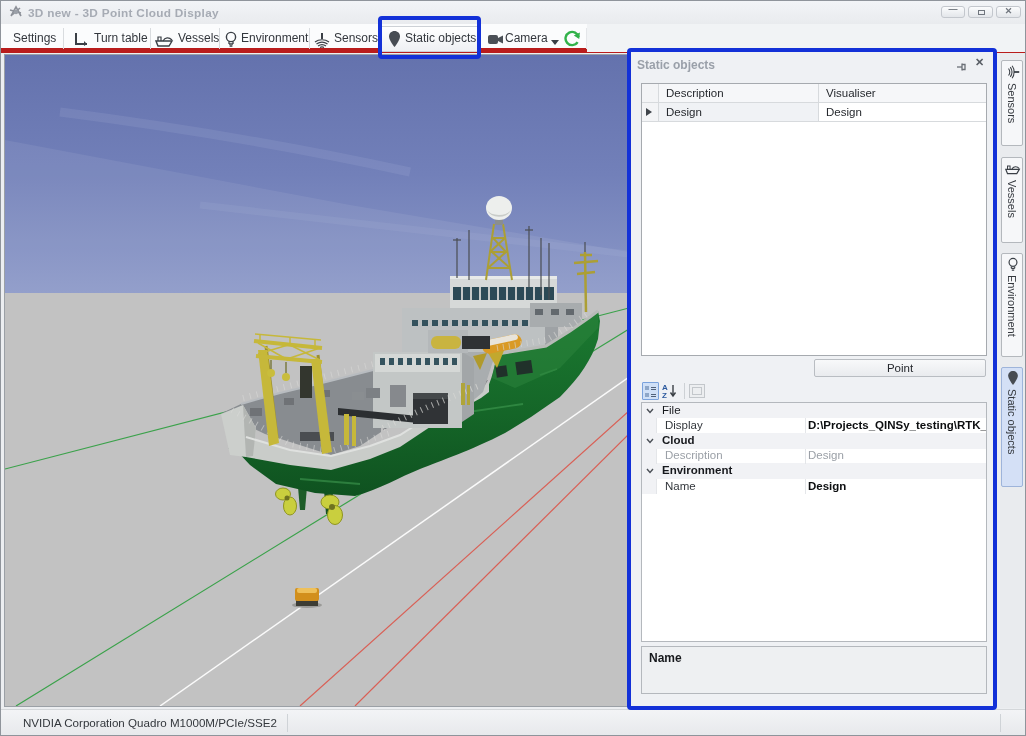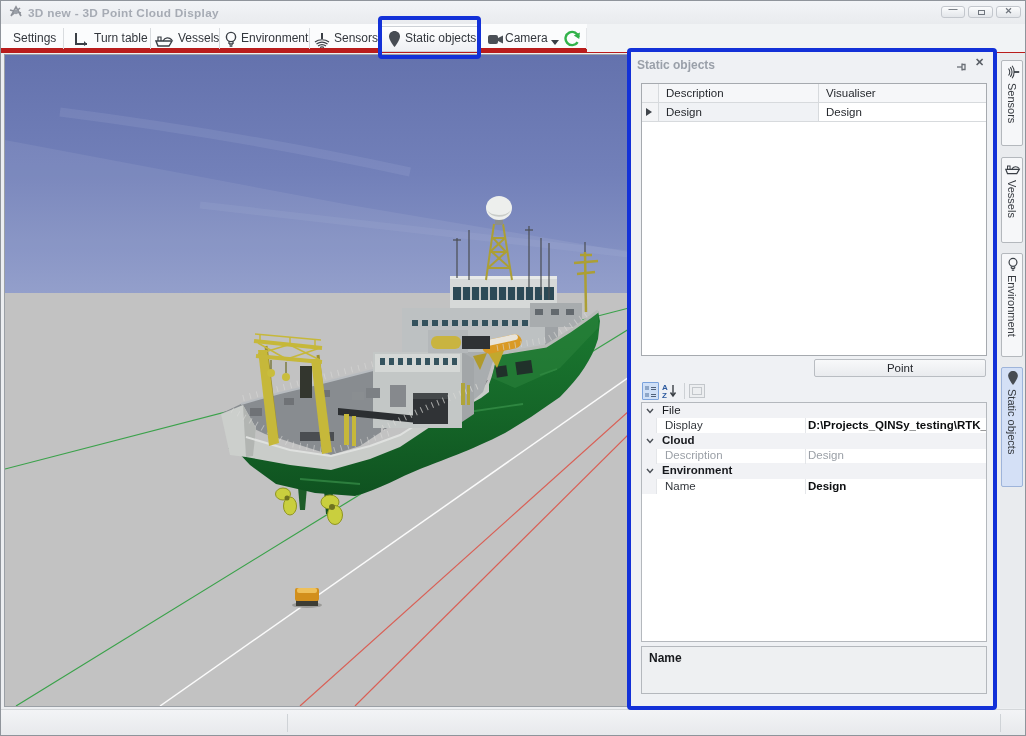--- a/index.html
+++ b/index.html
@@ -307,20 +307,21 @@
     <rect x="467" y="385" width="3" height="20" fill="#b0a53a"></rect>
   </g>
 
   <ellipse cx="307" cy="605" rx="15" ry="3" fill="#9a9a98"></ellipse>
   <rect x="296" y="600" width="22" height="6" fill="#3c3c34"></rect>
   <rect x="295" y="588" width="24" height="13" rx="2" fill="#d28f1c"></rect>
   <rect x="297" y="588" width="20" height="5" rx="2" fill="#eec05a"></rect>
 </svg>
 </div>
 <div class="statusbar">
+  <div class="stext">NVIDIA Corporation Quadro M1000M/PCIe/SSE2</div>
   <div class="ssep" style="left:286px"></div>
   <div class="ssep" style="left:999px"></div>
 </div>
 <div class="panel" id="panel">
   <div style="position:absolute;left:6px;top:6px;font-size:12px;font-weight:bold;color:#9aa0a9">Static objects</div>
   <svg width="12" height="12" style="position:absolute;left:324px;top:9px" viewBox="0 0 12 12">
     <g stroke="#6b7077" stroke-width="1.3" fill="none">
       <path d="M2 6 L7 6"></path>
         <path d="M7 2.5 L7 9.5"></path>
         <path d="M7 3.5 L10 3.5 L10 8.5 L7 8.5"></path>

